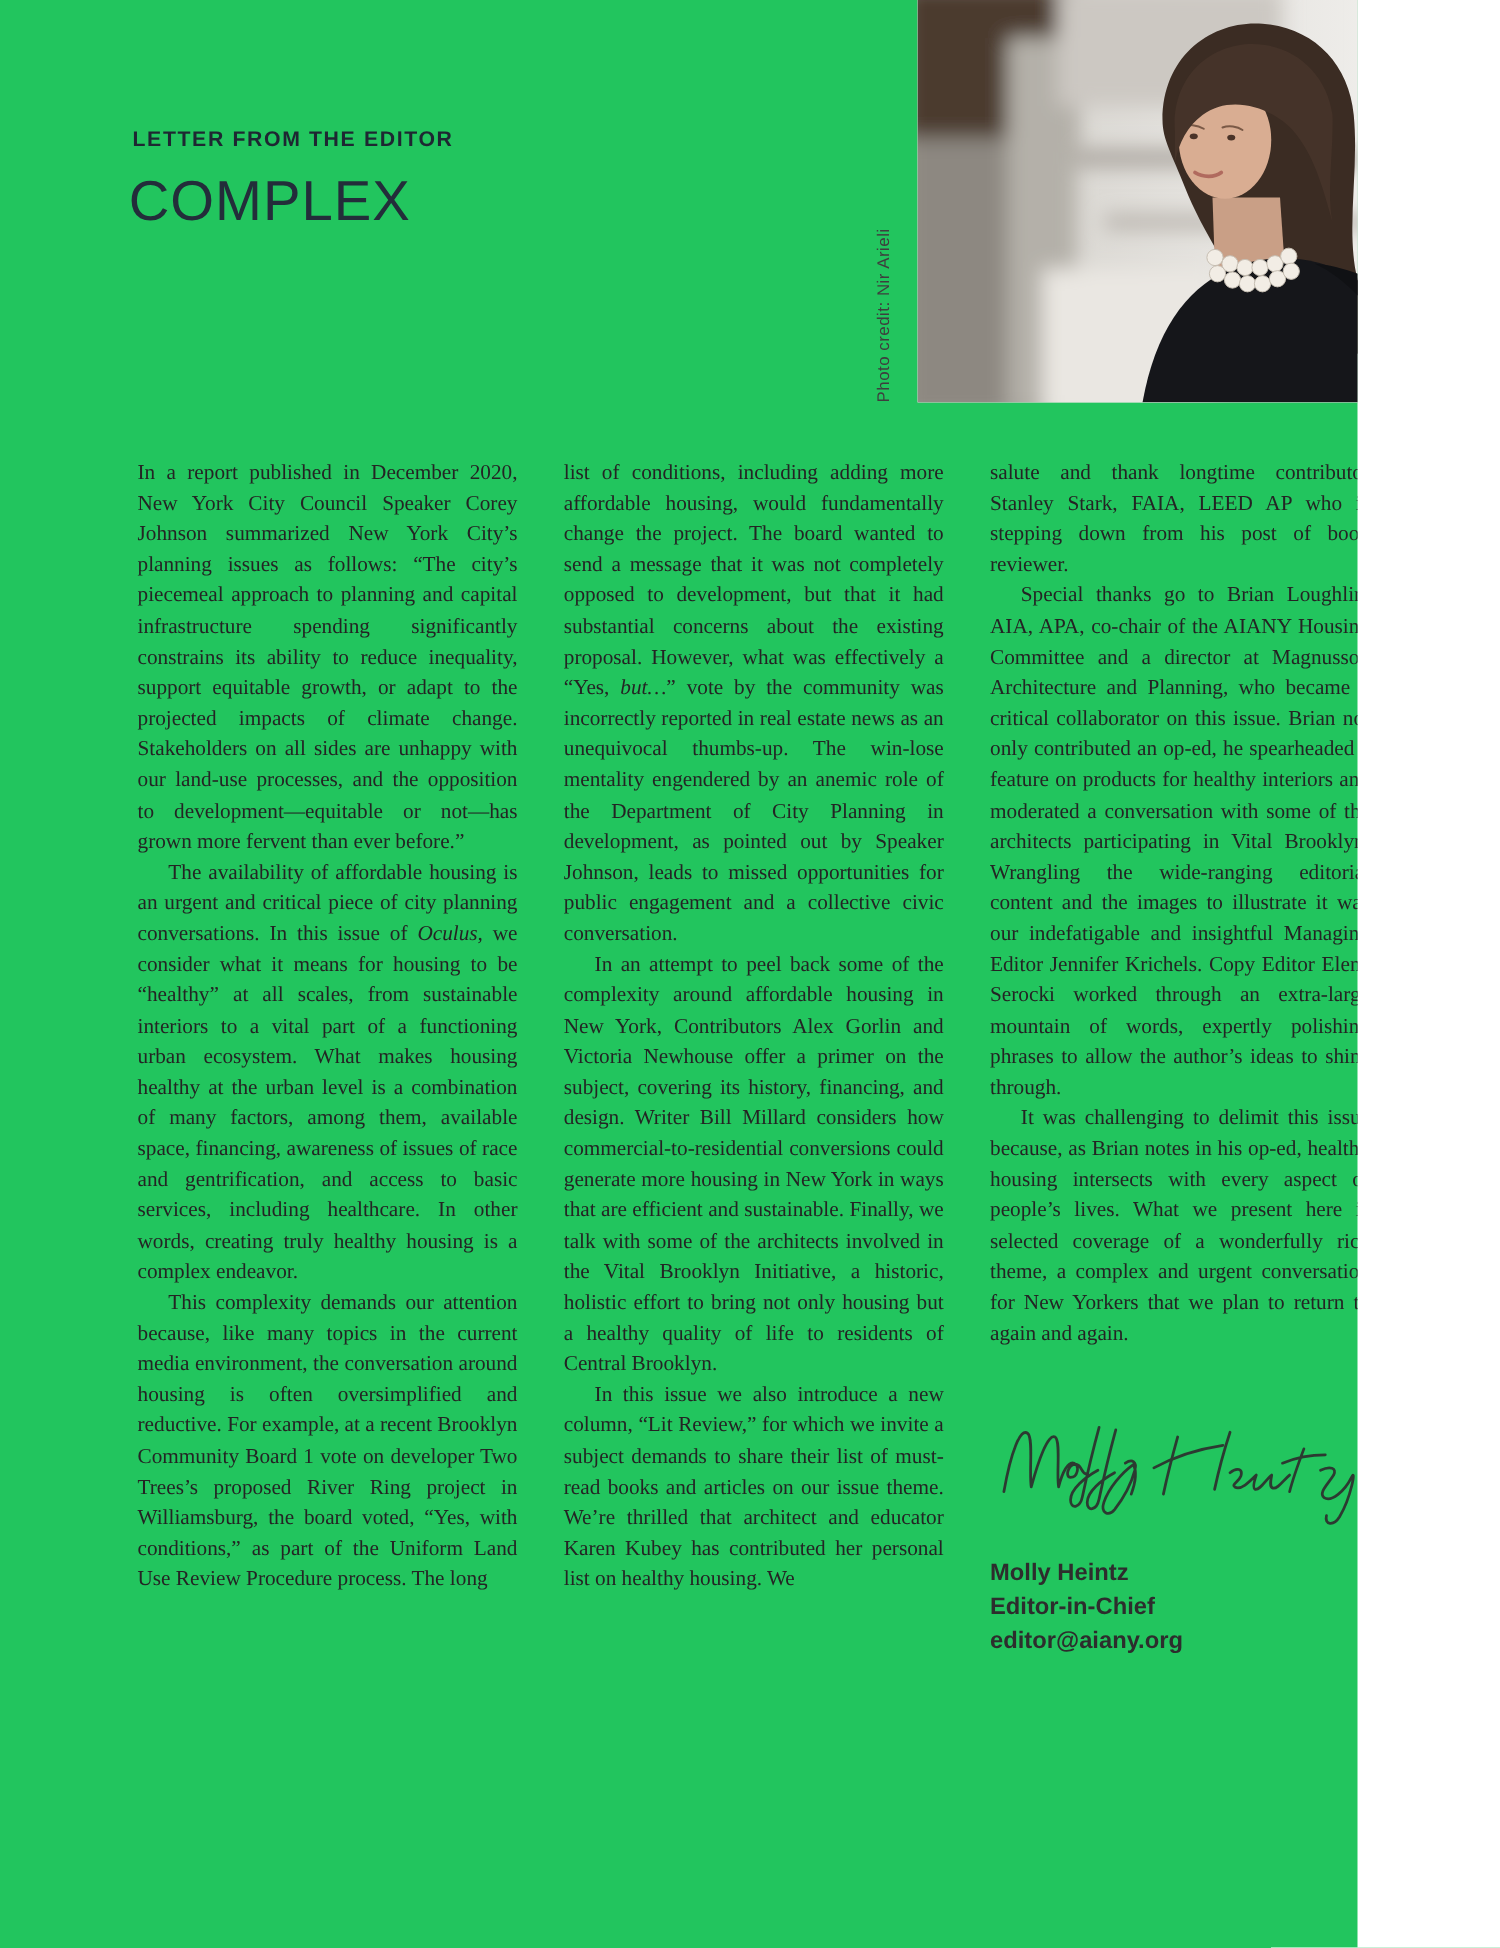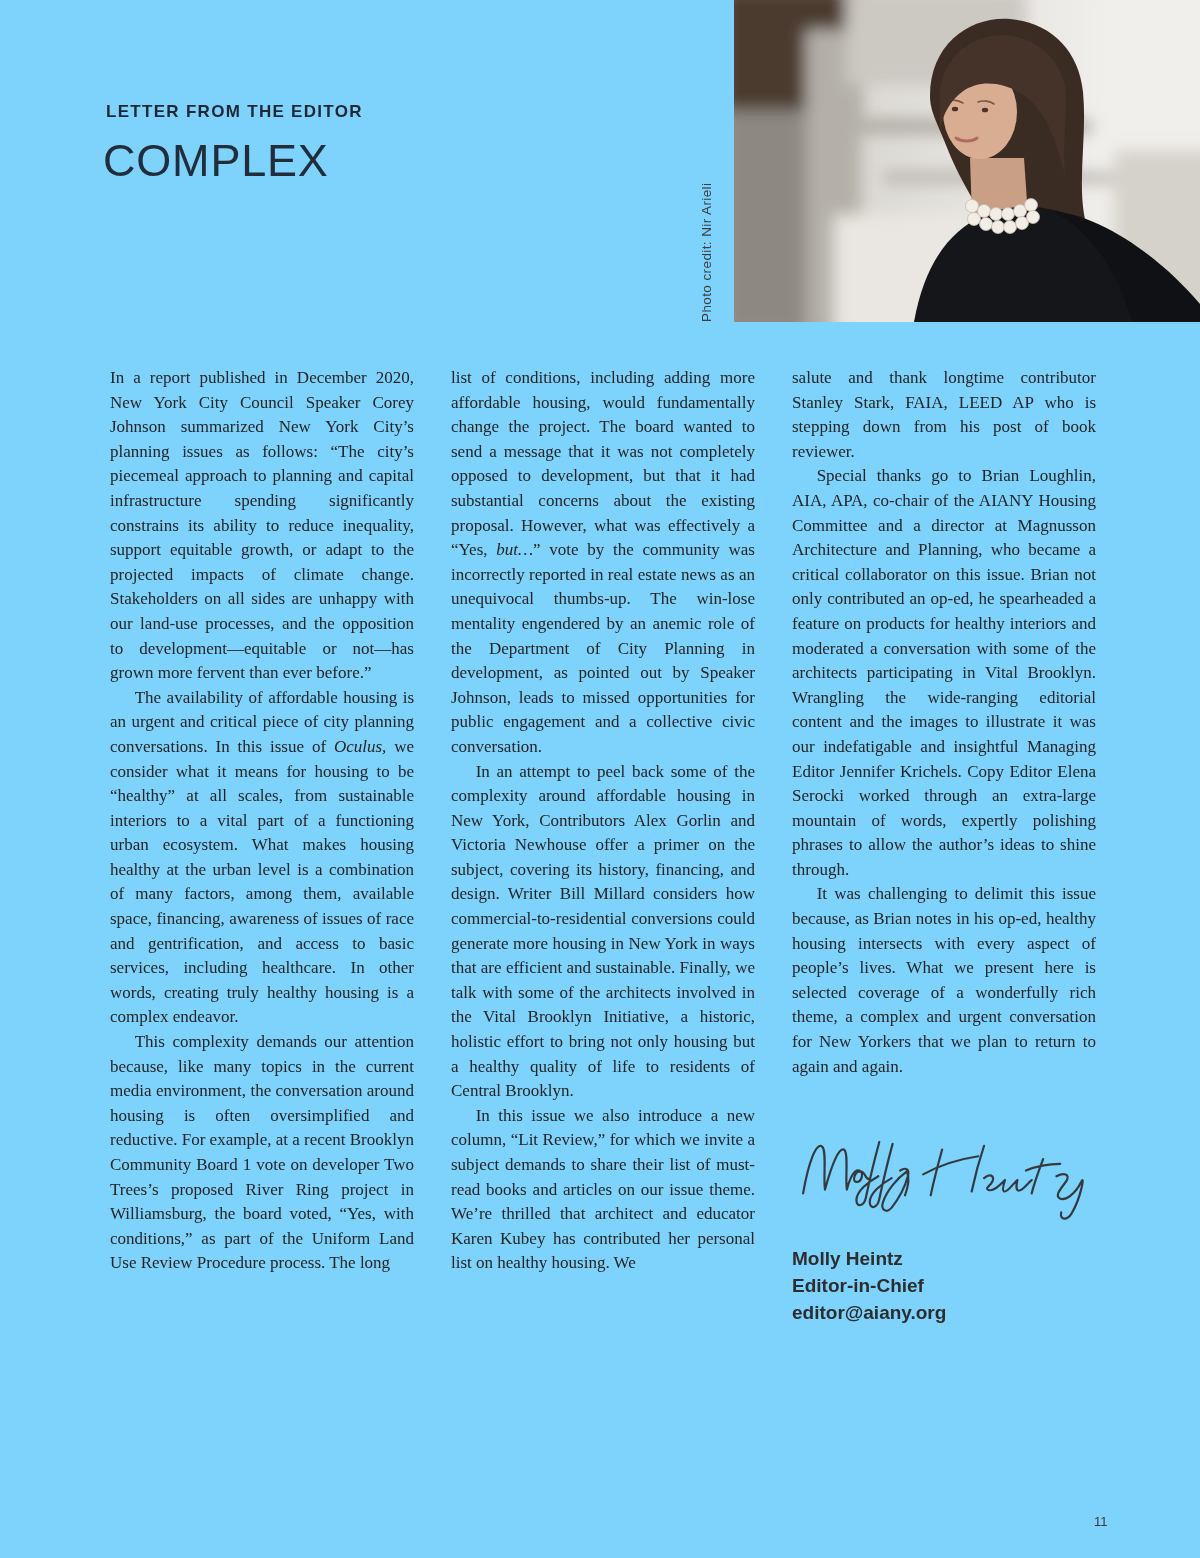--- a/index.html
+++ b/index.html
@@ -1,23 +1,23 @@
 <!DOCTYPE html>
 <html lang="en"><head>
 <meta charset="utf-8">
 <style>
   * { margin:0; padding:0; box-sizing:border-box; }
   html, body { background:#ffffff; }
   body { width:1200px; }
 
   .page {
     position:relative;
-    width:1200px;
+    width:1086px;
     height:1558px;
-    background:#7dd3fc;
+    background:#22c55e;
     font-family:"Liberation Serif", serif;
     color:#262626;
     overflow:hidden;
   }
 
   
   .kicker {
     position:absolute;
     left:106px; top:102px;
     font-family:"Liberation Sans", sans-serif;

